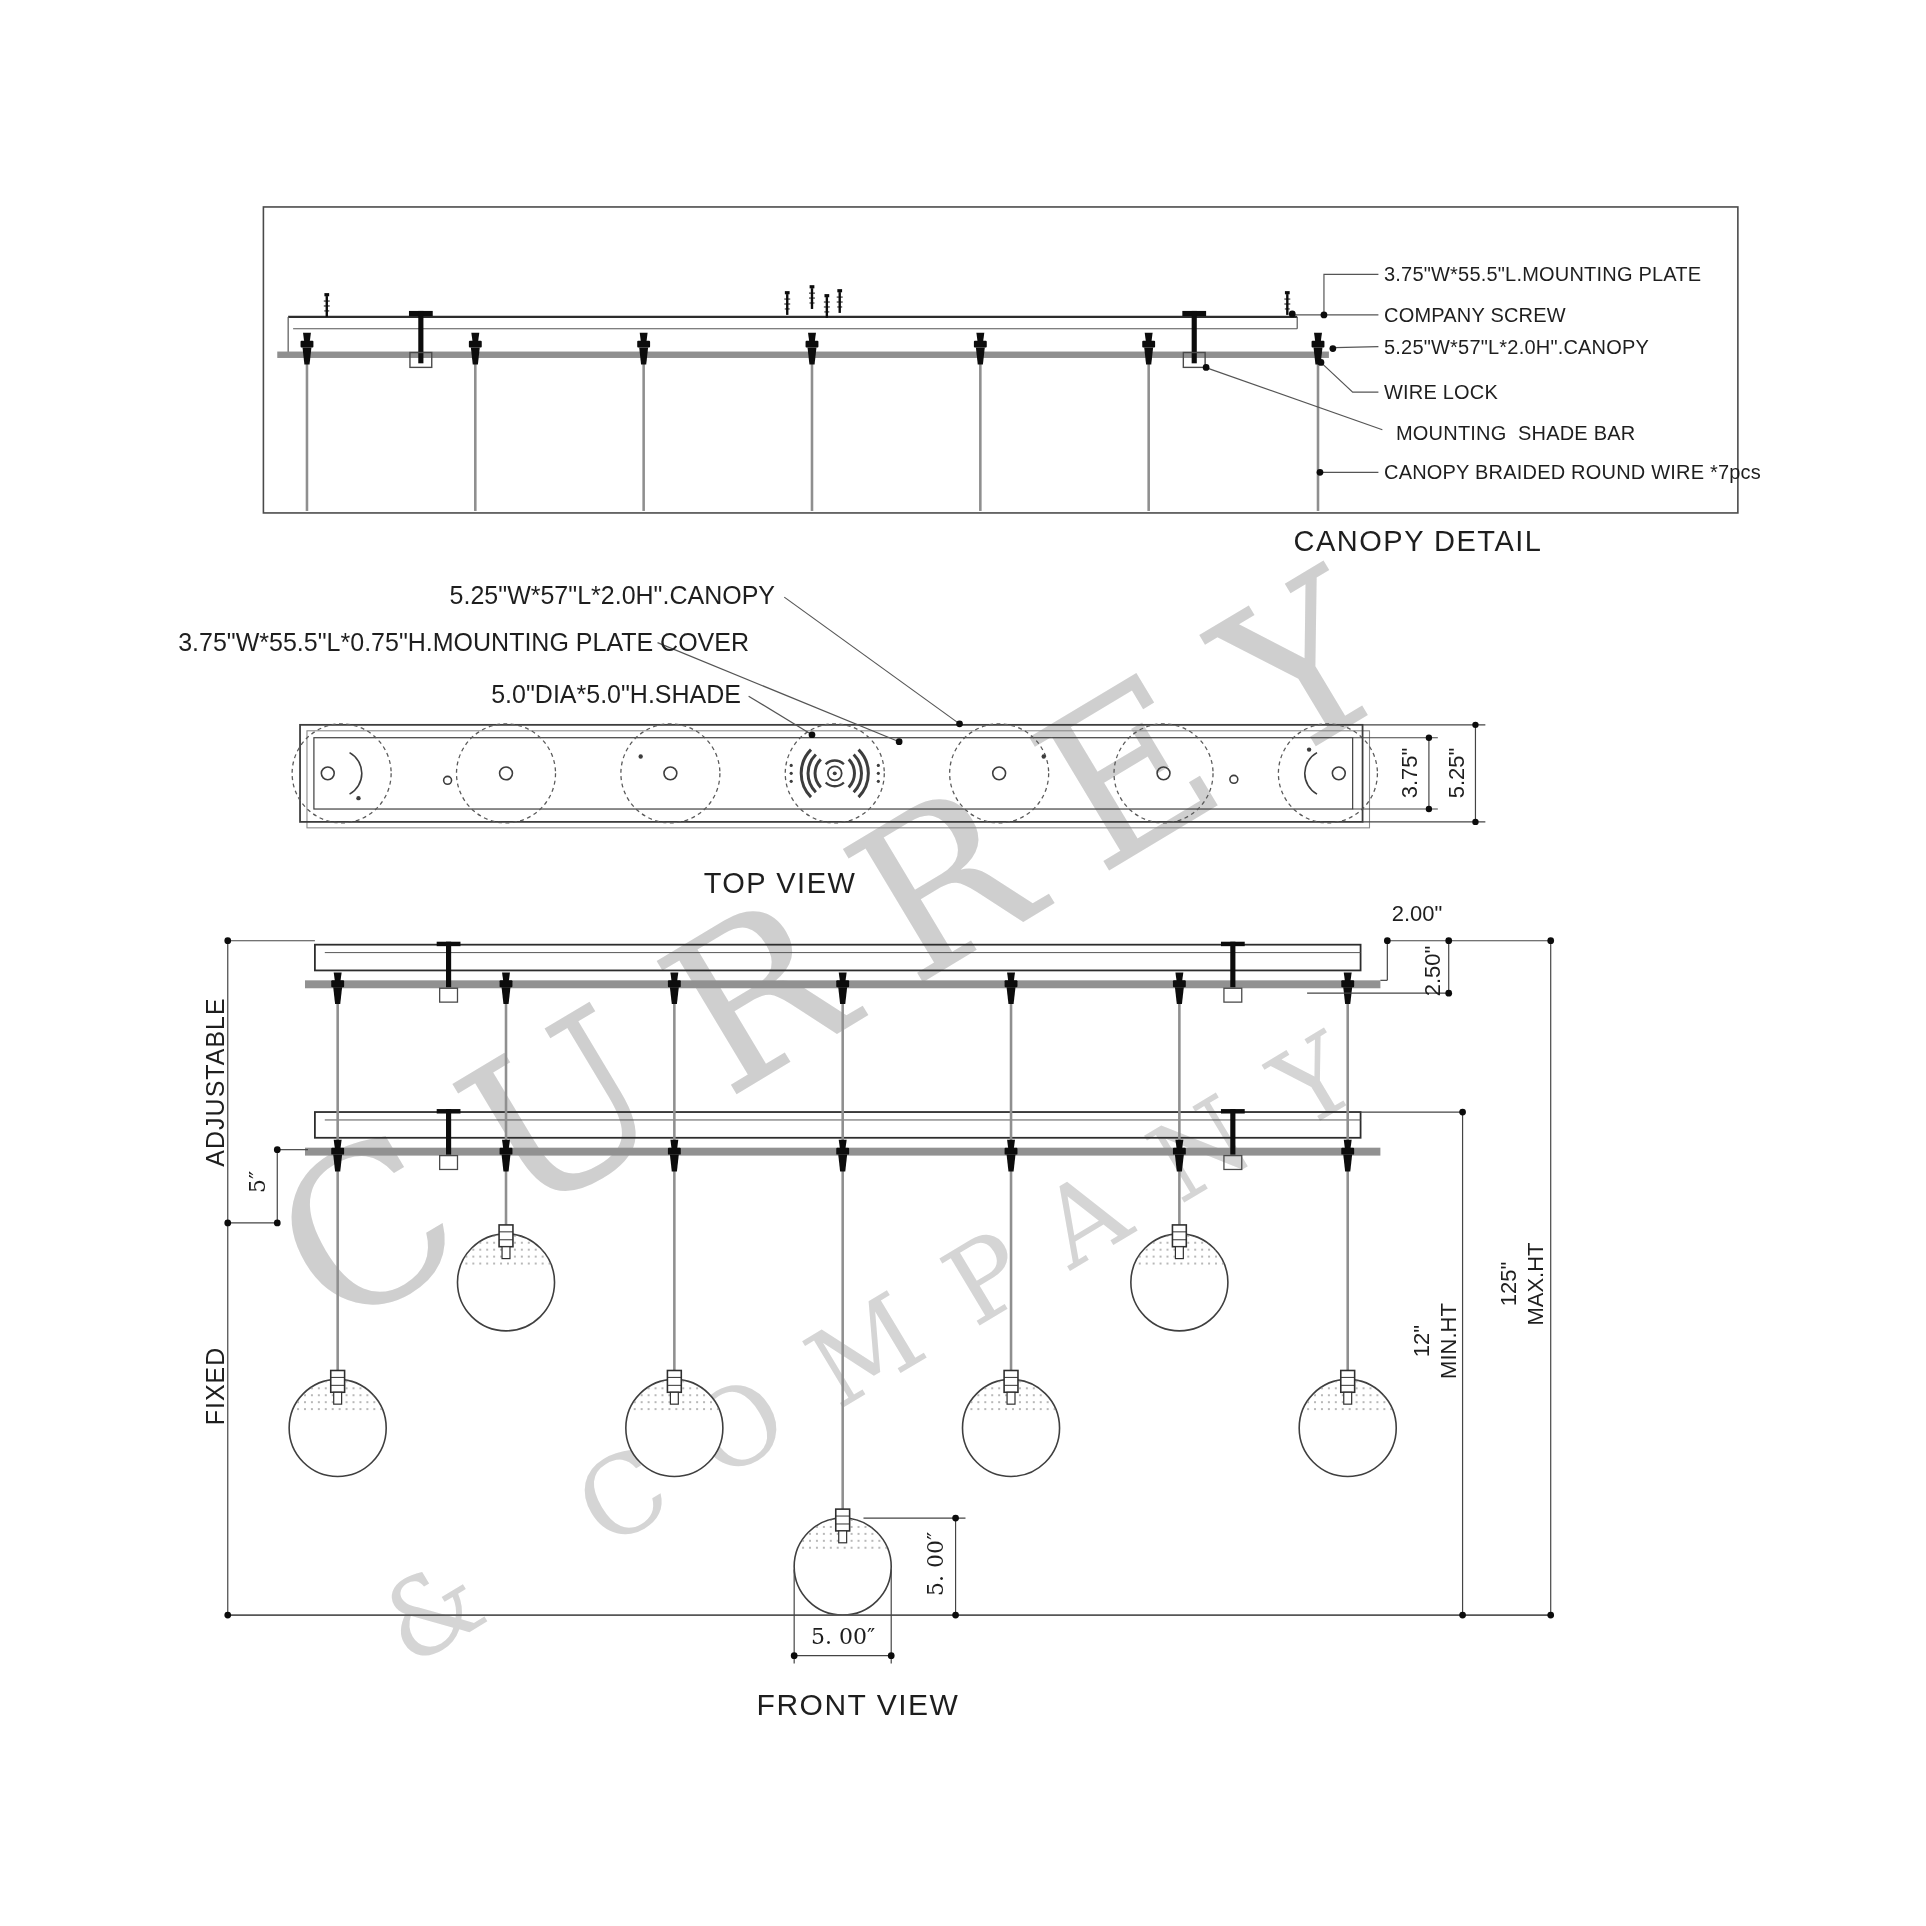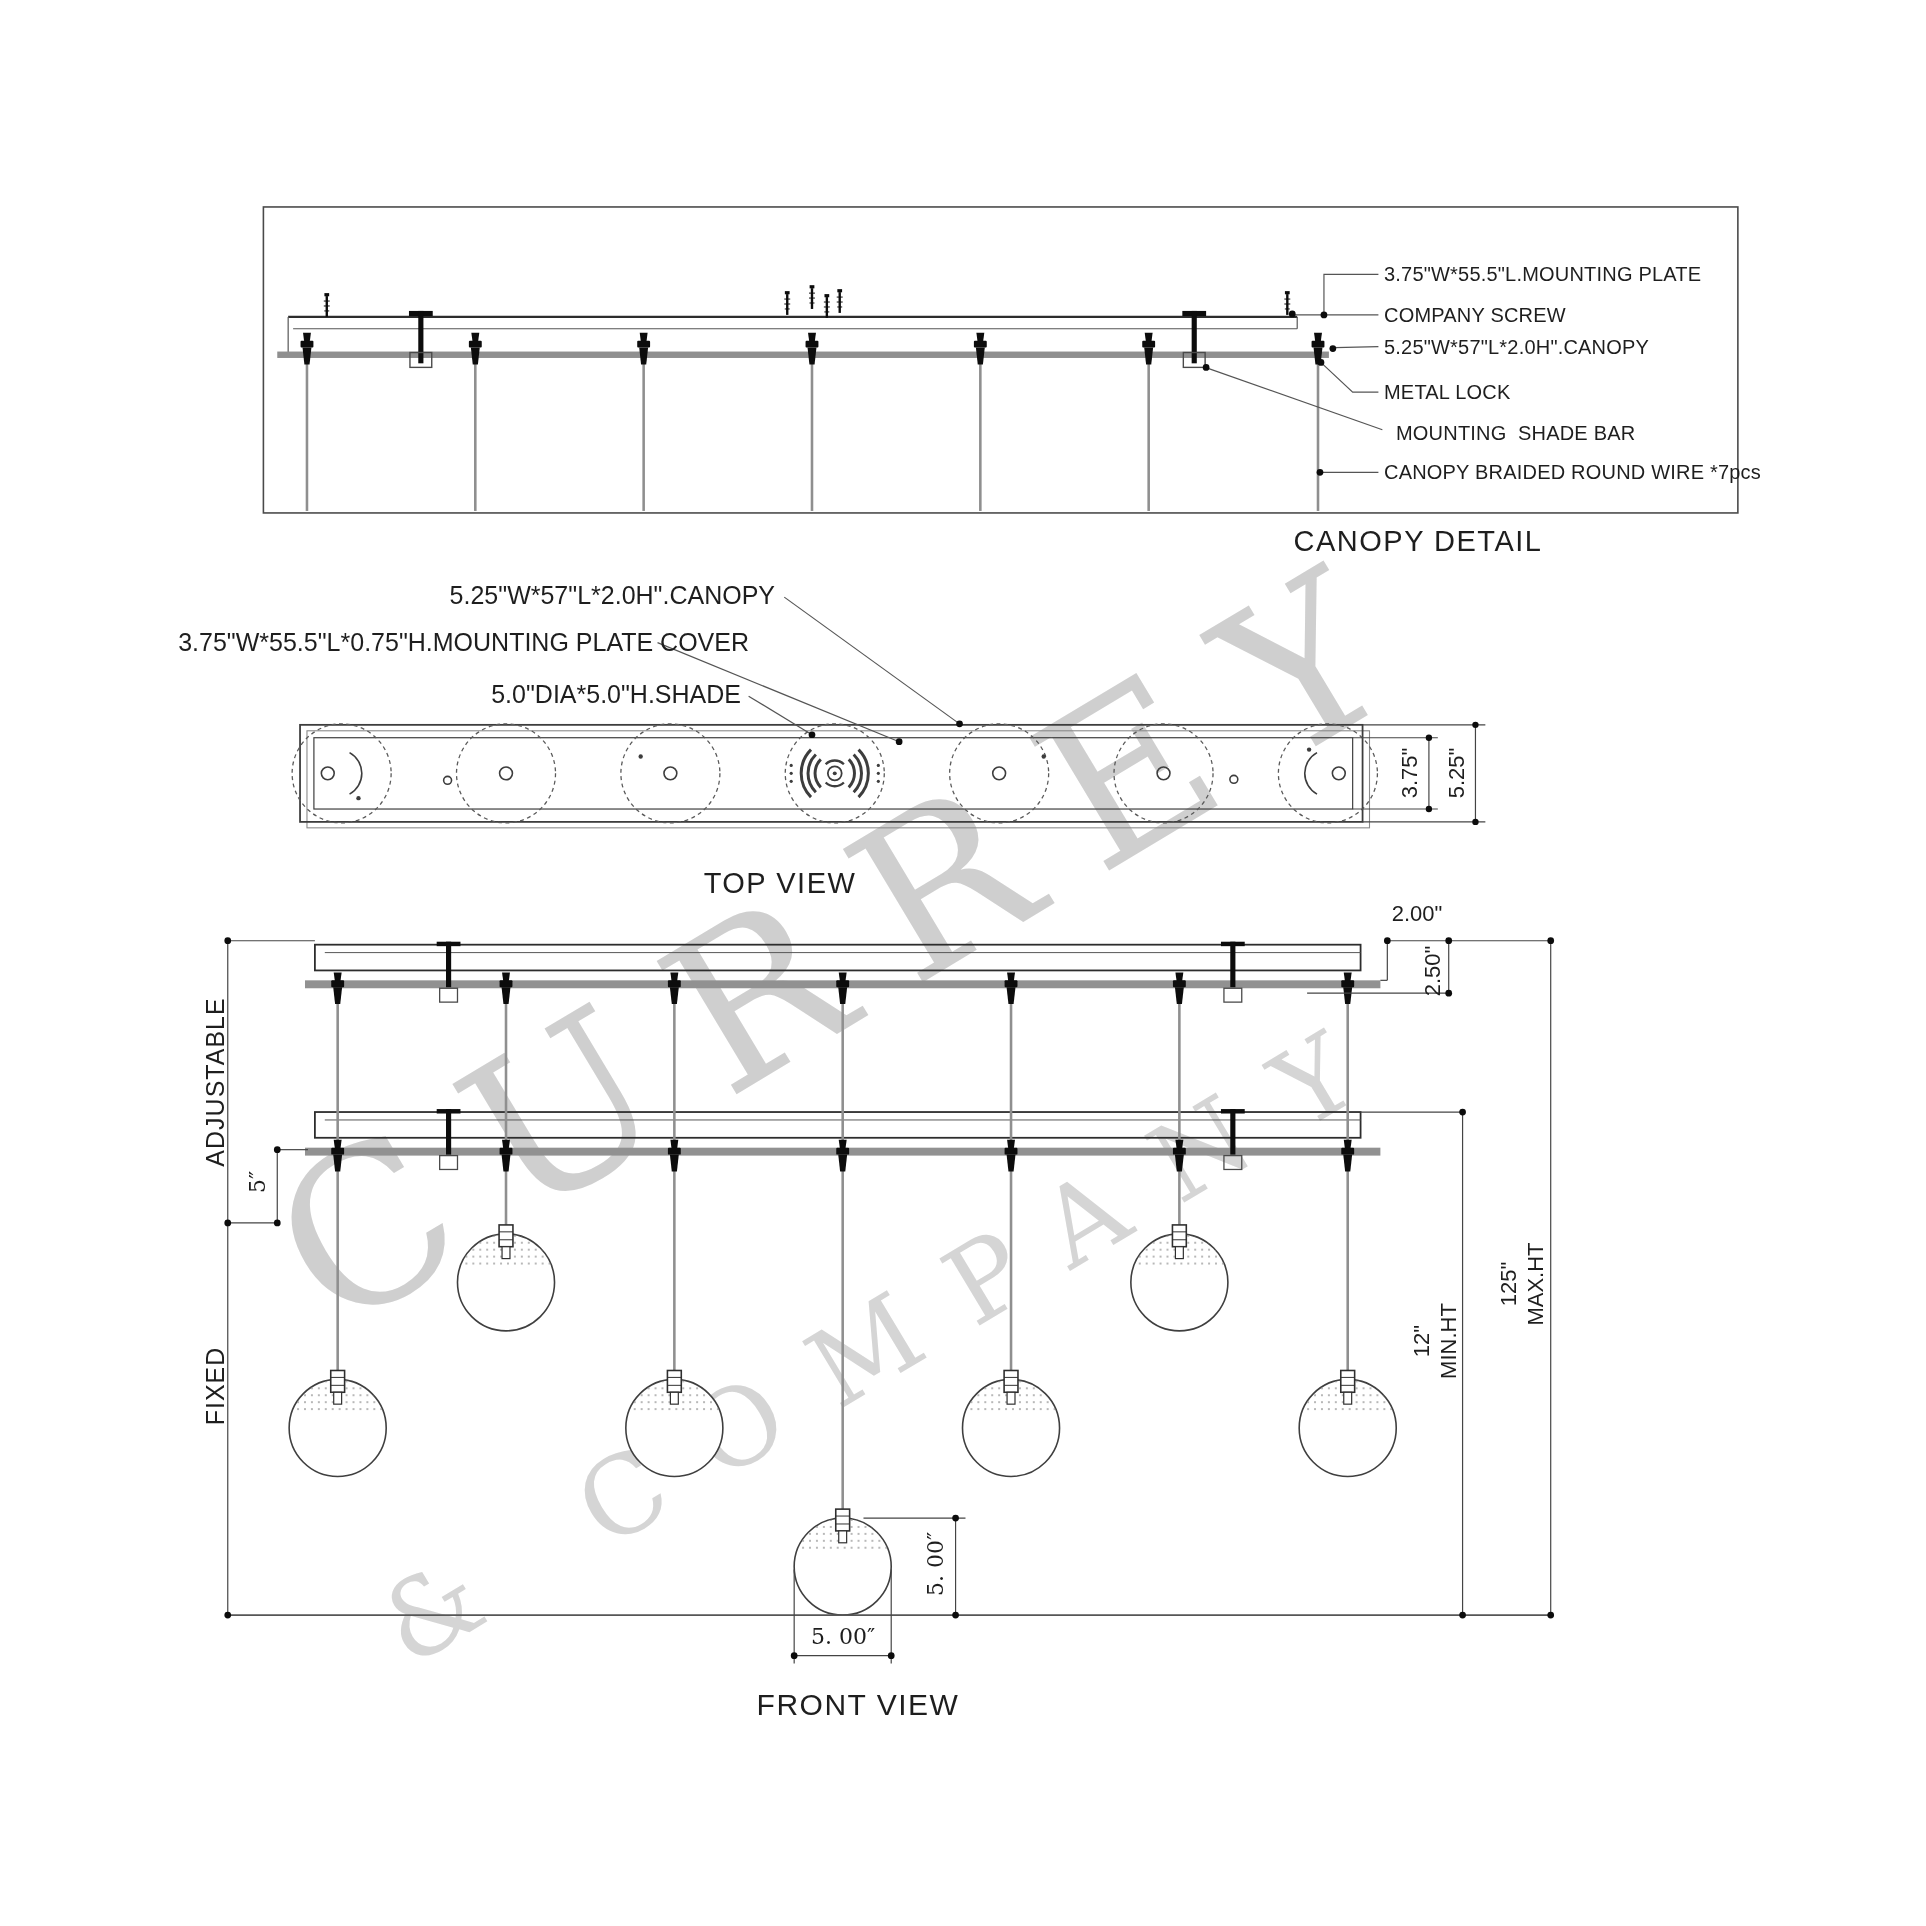--- a/index.html
+++ b/index.html
@@ -300,21 +300,21 @@
           <circle cx="900" cy="1672" r="3.4"></circle>
         <circle cx="965" cy="1533" r="3.4"></circle>
           <circle cx="965" cy="1631" r="3.4"></circle>
       </g>
     </g>
   </svg>
 
   <div class="lbl llabel cap20" style="left:1384px;top:274px">3.75"W*55.5"L.MOUNTING PLATE</div>
   <div class="lbl llabel cap20" style="left:1384px;top:315px">COMPANY SCREW</div>
   <div class="lbl llabel cap20" style="left:1384px;top:347px">5.25"W*57"L*2.0H".CANOPY</div>
-  <div class="lbl llabel cap20" style="left:1384px;top:392px">METAL LOCK</div>
+  <div class="lbl llabel cap20" style="left:1384px;top:392px">WIRE LOCK</div>
   <div class="lbl llabel cap20" style="left:1396px;top:433px">MOUNTING  SHADE BAR</div>
   <div class="lbl llabel cap20" style="left:1384px;top:472px">CANOPY BRAIDED ROUND WIRE *7pcs</div>
   <div class="lbl hlabel title29" style="left:1418px;top:541px">CANOPY DETAIL</div>
 
   <div class="lbl rlabel cap25" style="left:775px;top:595px">5.25"W*57"L*2.0H".CANOPY</div>
   <div class="lbl rlabel cap25" style="left:749px;top:642px">3.75"W*55.5"L*0.75"H.MOUNTING PLATE COVER</div>
   <div class="lbl rlabel cap25" style="left:741px;top:694px">5.0"DIA*5.0"H.SHADE</div>
   <div class="lbl vlabel cap22" style="left:1410px;top:773px">3.75"</div>
   <div class="lbl vlabel cap22" style="left:1457px;top:773px">5.25"</div>
   <div class="lbl hlabel title29" style="left:780px;top:883px">TOP VIEW</div>

